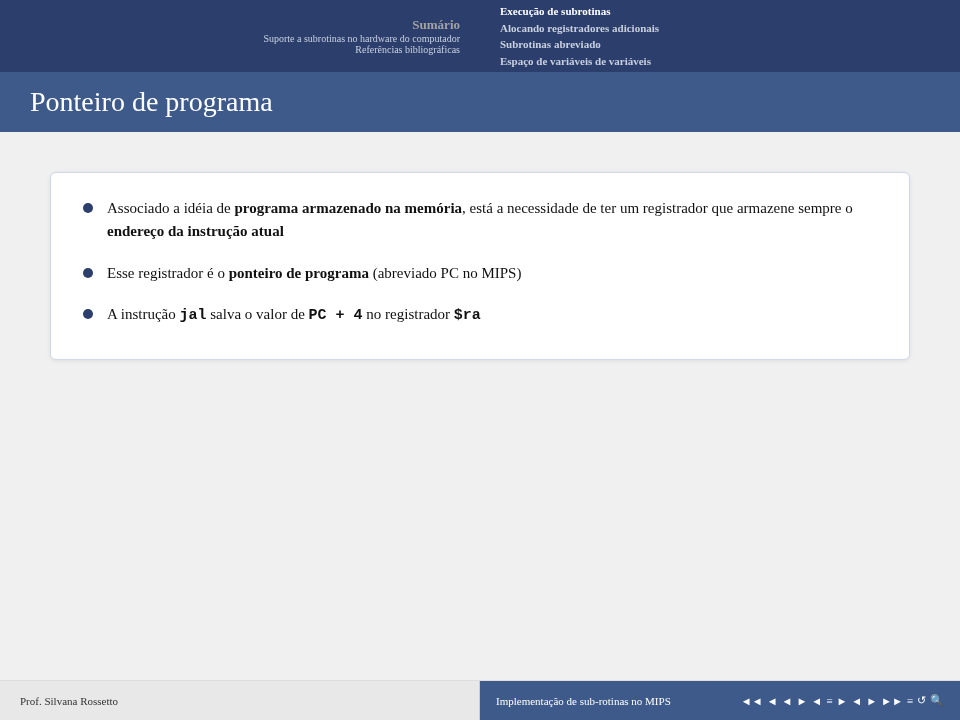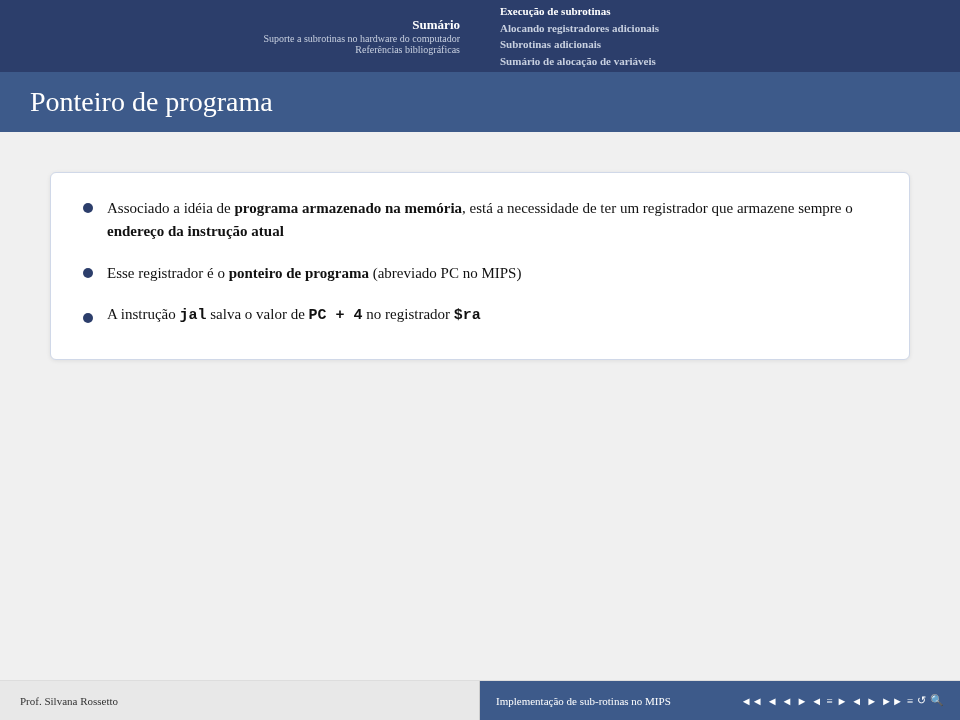--- a/index.html
+++ b/index.html
@@ -36,21 +36,21 @@
       display: flex;
       flex-direction: column;
       justify-content: center;
       padding-left: 20px;
       color: white;
     }
 
     .header-title {
       font-size: 13px;
       font-weight: bold;
-      color: #ffffff;
+      color: #a3a3a3;
     }
 
     .header-subtitle {
       font-size: 10px;
       color: #c8d0e0;
     }
 
     .header-nav-item {
       font-size: 11px;
       color: #c8d0e0;
@@ -99,21 +99,20 @@
       display: flex;
       align-items: flex-start;
       margin-bottom: 18px;
       font-size: 15px;
       line-height: 1.55;
       color: #111;
     }
 
     .bullet-item:last-child {
       margin-bottom: 8px;
-      align-items: center;
     }
 
     .bullet-dot {
       display: inline-block;
       width: 10px;
       height: 10px;
       background: #2c3e6b;
       border-radius: 50%;
       margin-top: 6px;
       margin-right: 14px;
@@ -192,22 +191,22 @@
 
 <div id="header">
   <div id="header-left">
     <span class="header-title">Sumário</span>
     <span class="header-subtitle">Suporte a subrotinas no hardware do computador</span>
     <span class="header-subtitle">Referências bibliográficas</span>
   </div>
   <div id="header-right">
     <span class="header-nav-item active">Execução de subrotinas</span>
     <span class="header-nav-item">Alocando registradores adicionais</span>
-    <span class="header-nav-item">Subrotinas adicionais</span>
-    <span class="header-nav-item">Sumário de alocação de variáveis</span>
+    <span class="header-nav-item">Subrotinas abreviado</span>
+    <span class="header-nav-item">Espaço de variáveis de variáveis</span>
   </div>
 </div>
 
 <div id="title-section">
   <h1>Ponteiro de programa</h1>
 </div>
 
 <div id="main-content">
   <div id="content-card">
 

